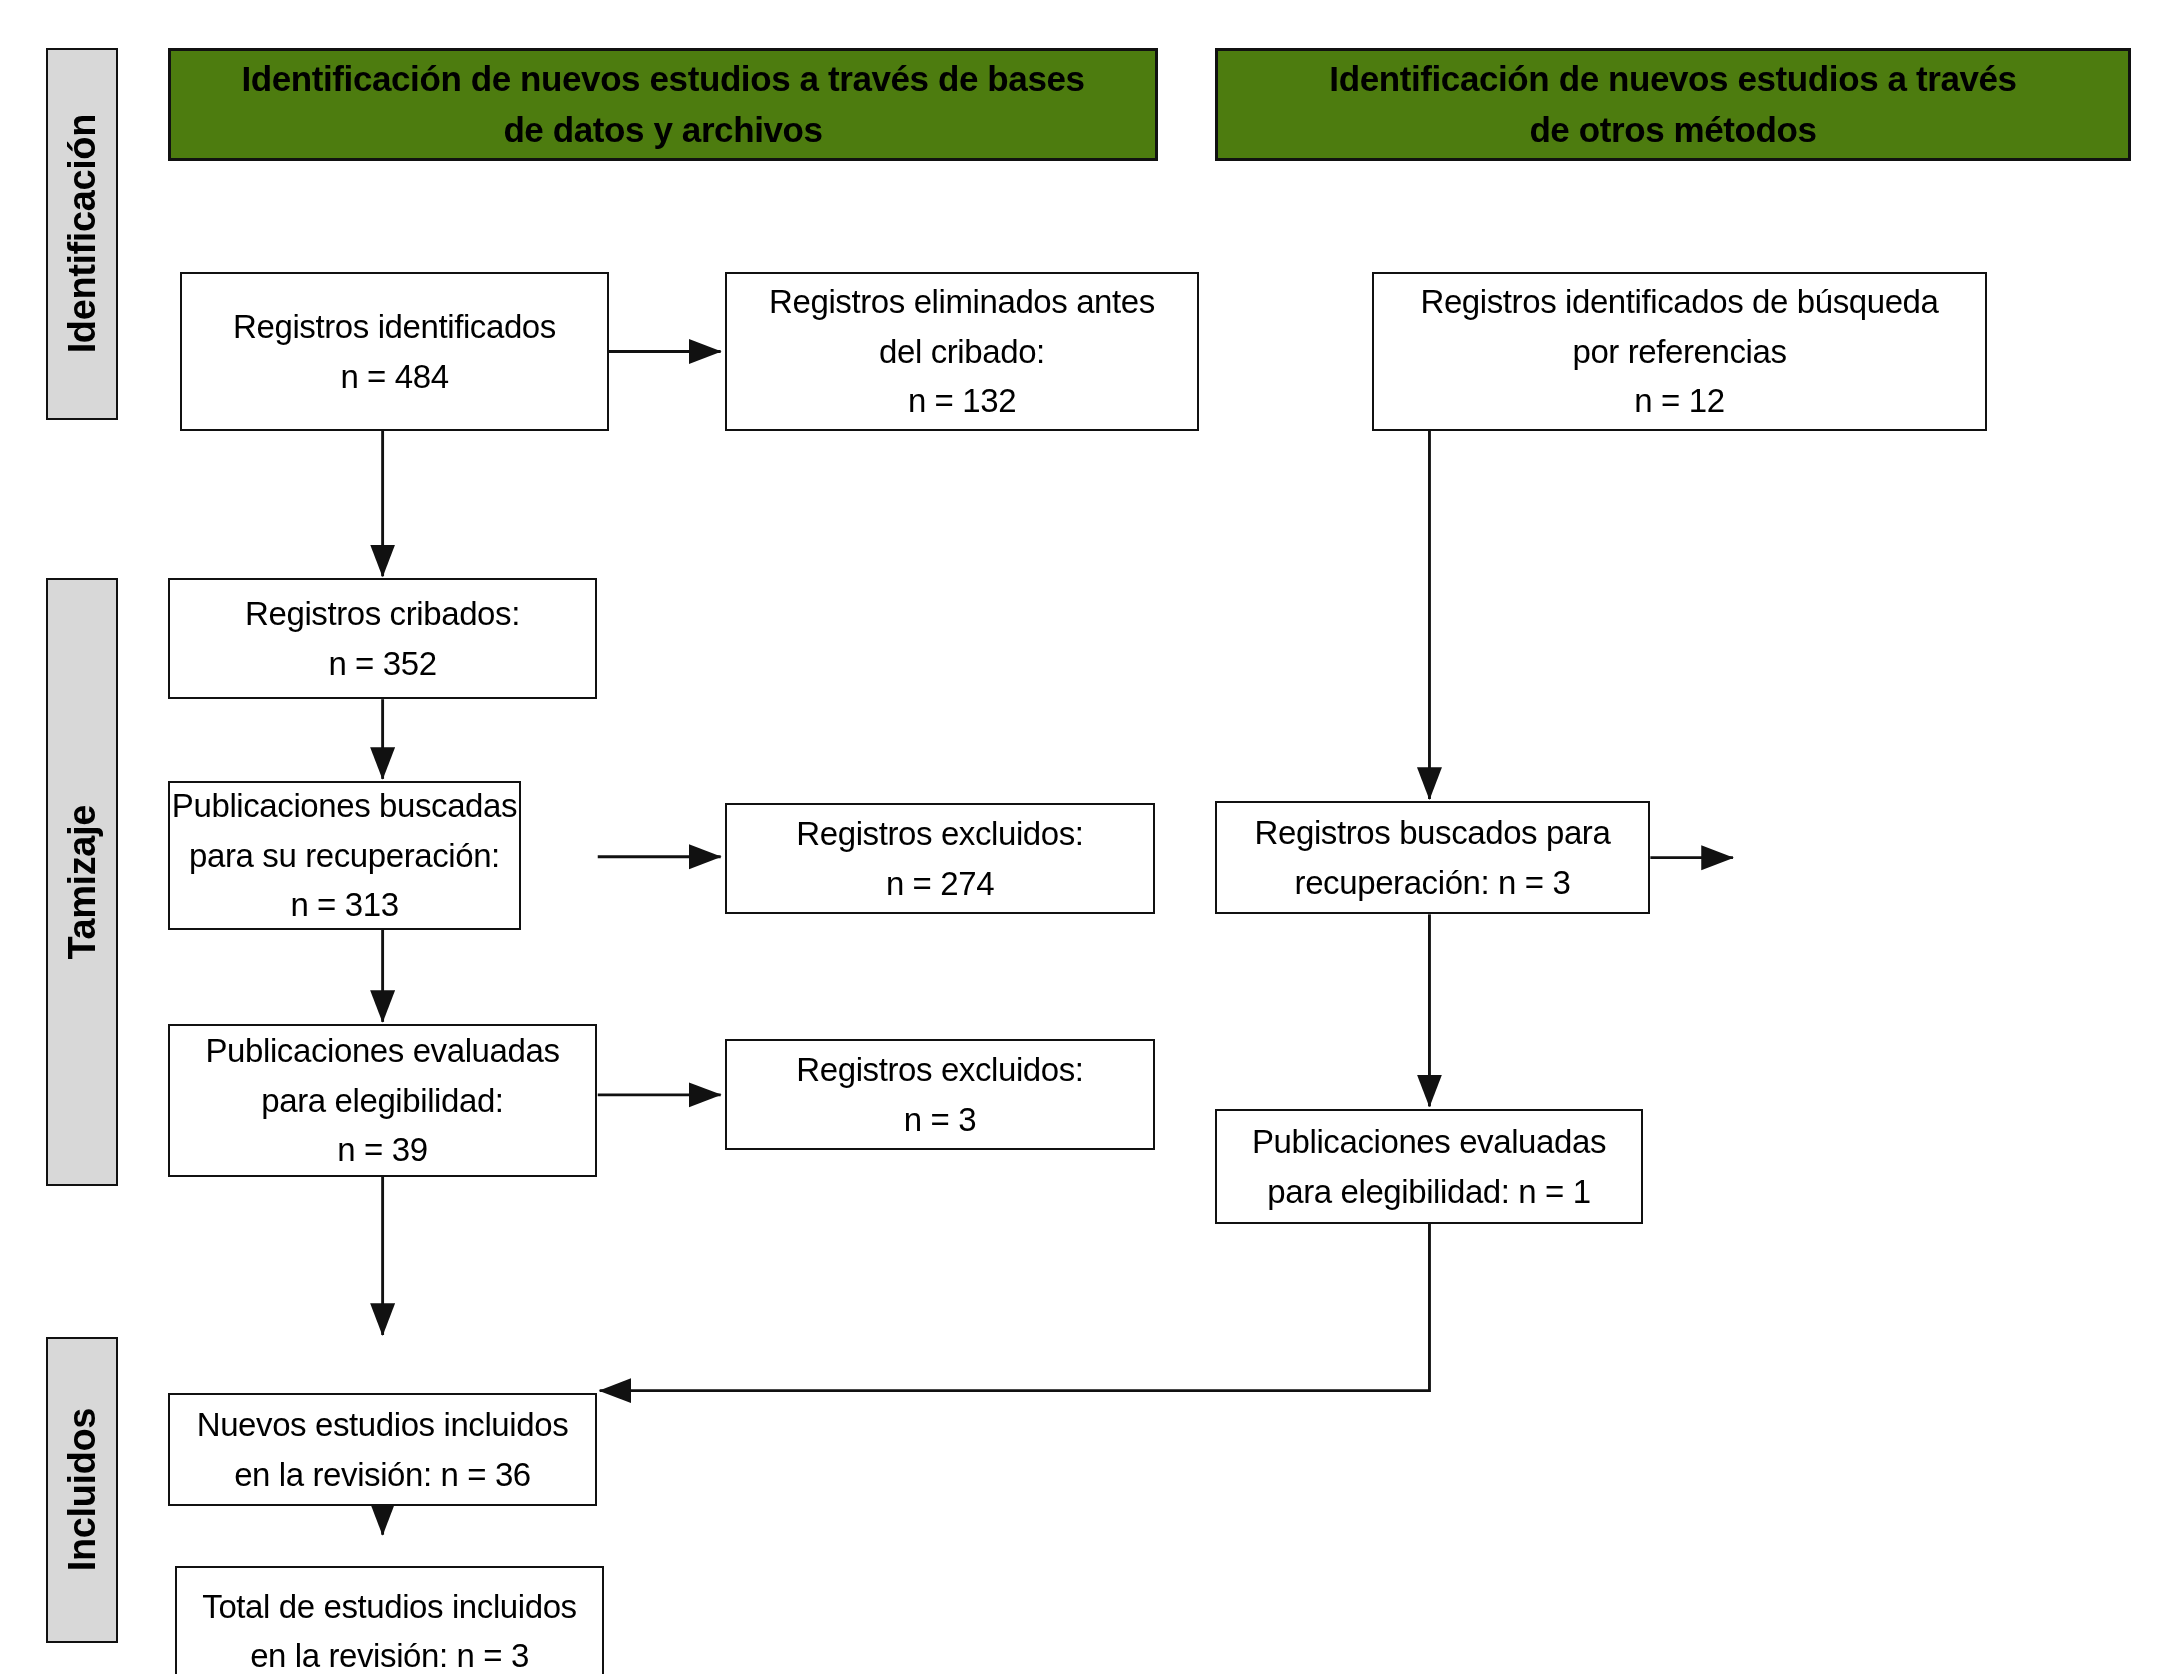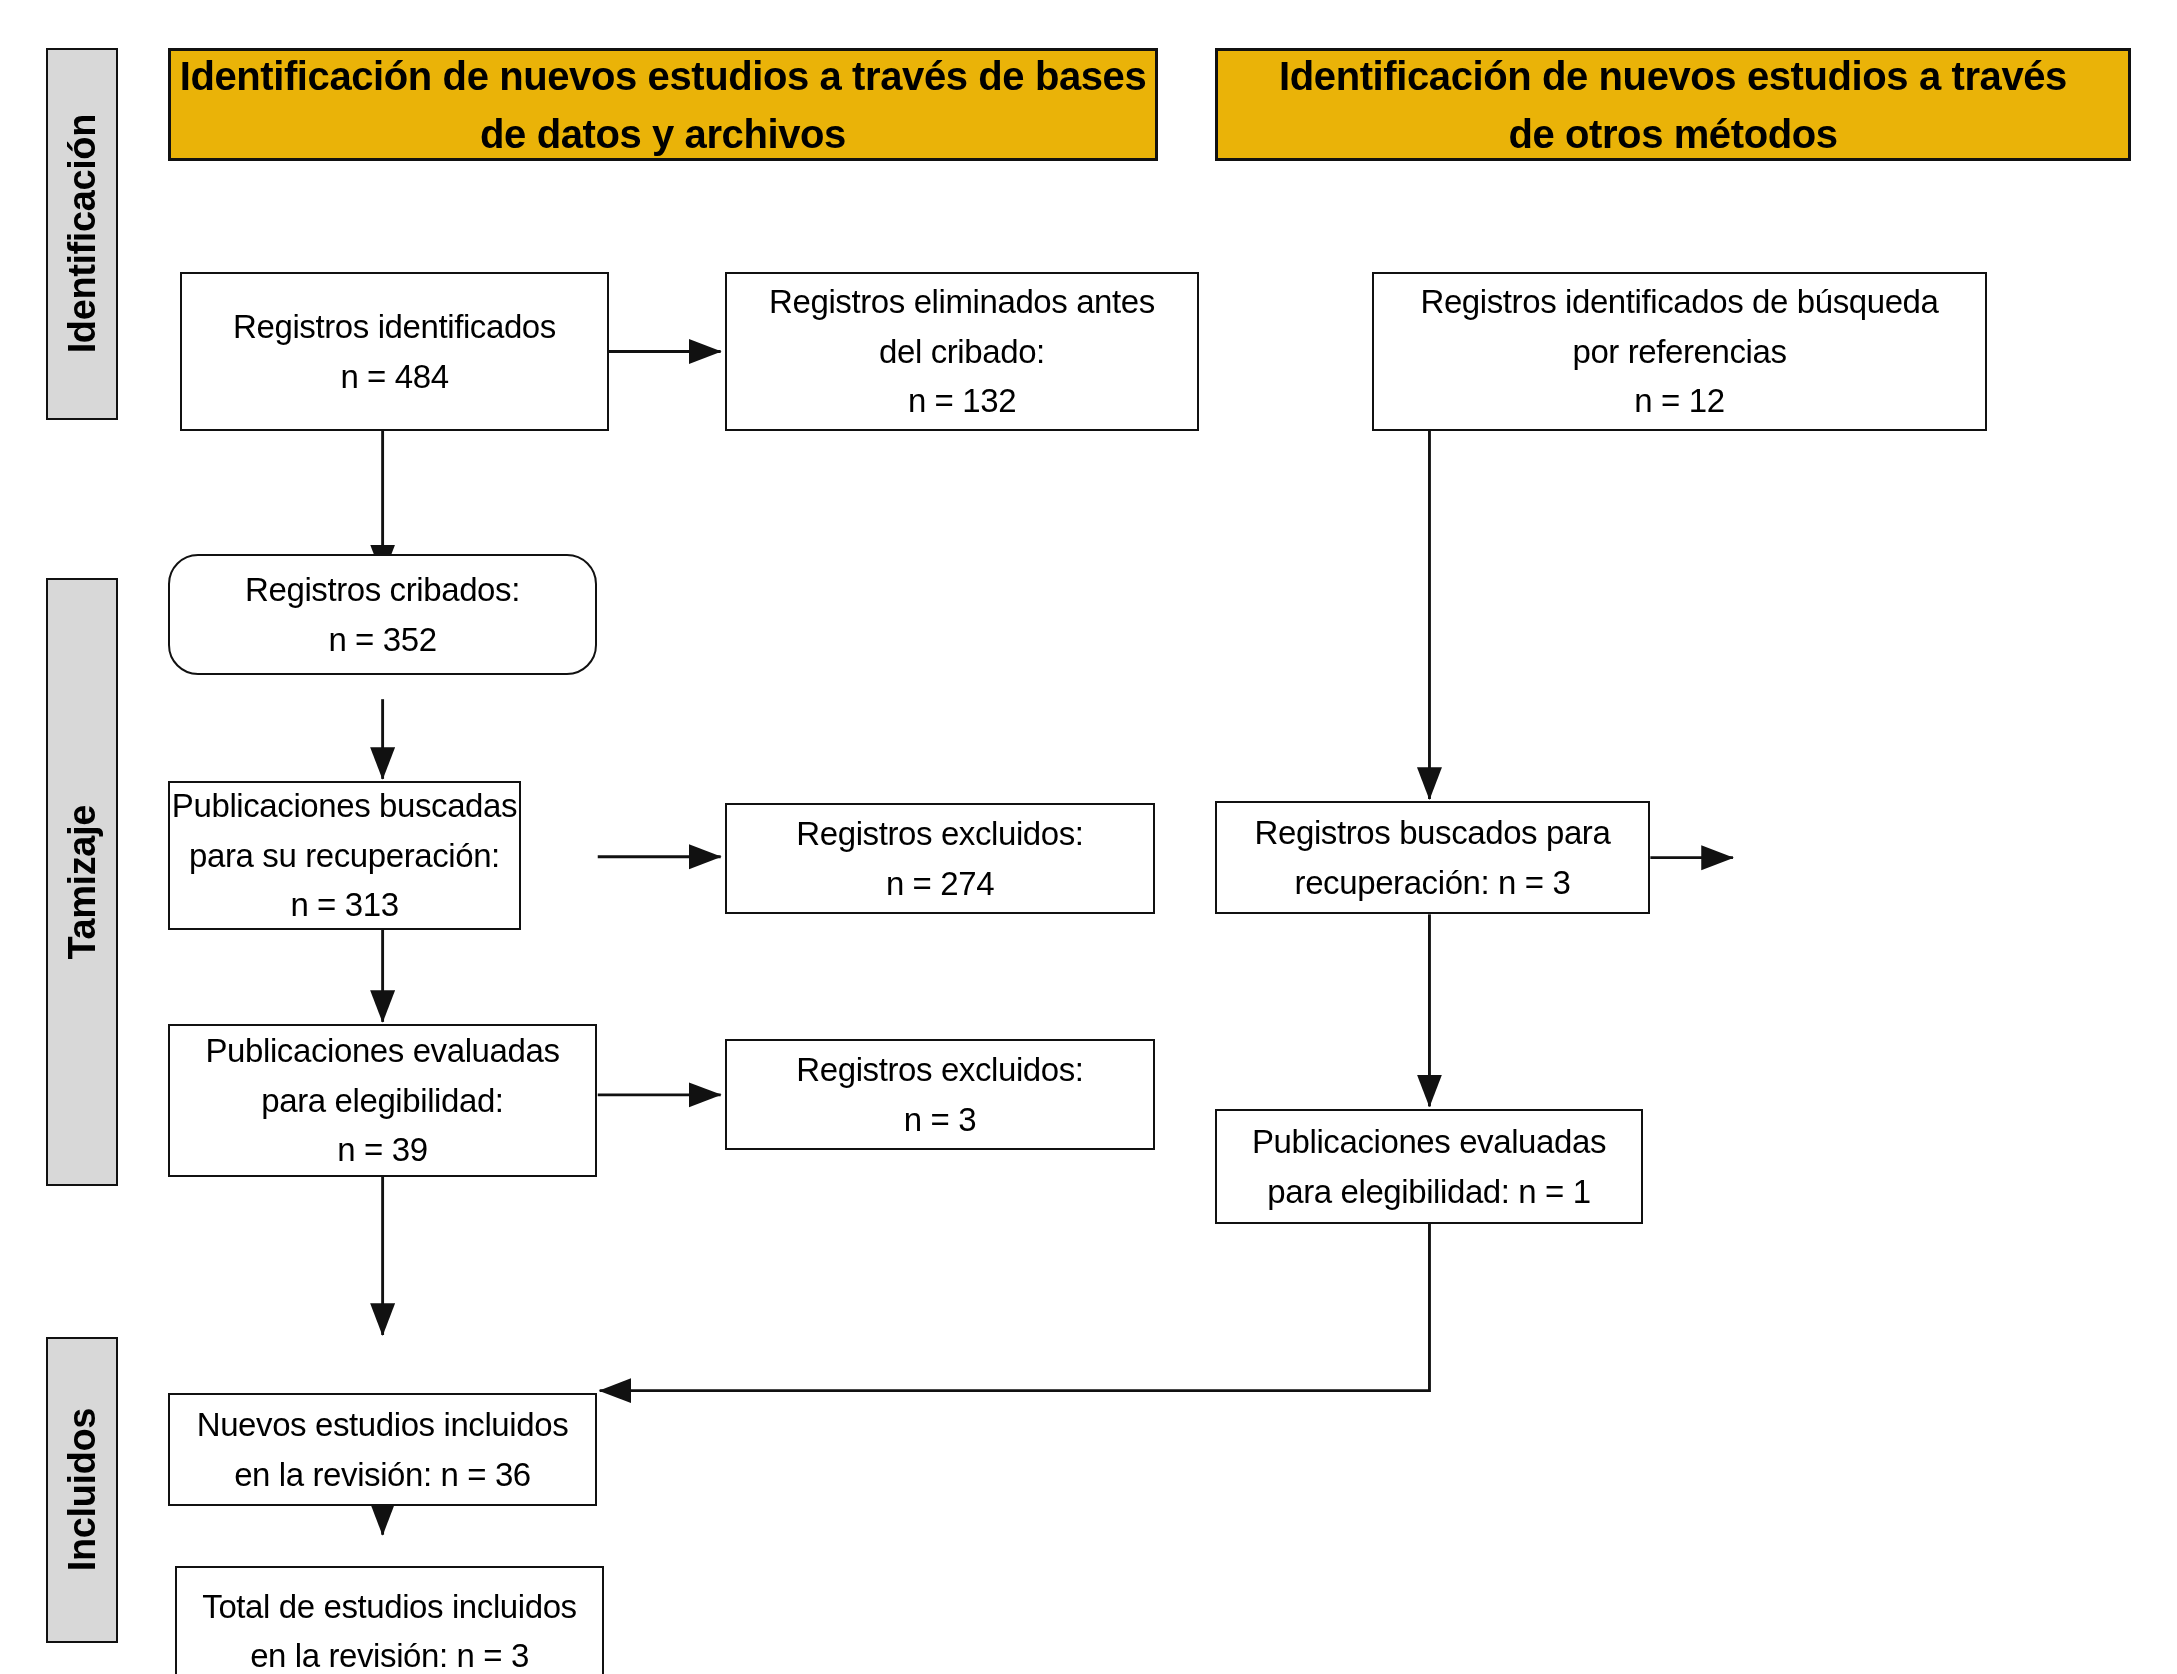--- a/index.html
+++ b/index.html
@@ -32,28 +32,28 @@
     text-align: center;
     font-size: 33px;
     line-height: 1.5;
     letter-spacing: -0.4px;
     color: #000000;
     white-space: pre;
     z-index: 2;
   }
   .header-box {
     position: absolute;
-    background: #eab308;
+    background: #4d7c0f;
     border: 3.8px solid #111111;
     box-sizing: border-box;
     display: flex;
     align-items: center;
     justify-content: center;
     text-align: center;
-    font-size: 40px;
+    font-size: 35px;
     font-weight: bold;
     line-height: 1.45;
     letter-spacing: -0.4px;
     color: #000000;
     white-space: pre;
     z-index: 2;
   }
   .stage-box {
     position: absolute;
     background: #d8d8d8;
@@ -77,21 +77,21 @@
   #hdr-left   { left: 168px;  top: 48px; width: 990px; height: 113px; }
   #hdr-right  { left: 1215px; top: 48px; width: 916px;  height: 113px; }
   
   #stage-identificacion { left: 46px; top: 48px;   width: 72px; height: 372px; }
   #stage-tamizaje       { left: 46px; top: 578px;  width: 72px; height: 608px; }
   #stage-incluidos      { left: 46px; top: 1337px; width: 72px; height: 306px; }
   
   #box-a1 { left: 180px;  top: 272px;  width: 429px; height: 159px; }
   #box-b1 { left: 725px;  top: 272px;  width: 474px; height: 159px; }
   #box-c1 { left: 1372px; top: 272px;  width: 615px; height: 159px; }
-  #box-a2 { left: 168px;  top: 554px;  width: 429px; height: 121px; border-radius: 30px; }
+  #box-a2 { left: 168px;  top: 578px;  width: 429px; height: 121px; }
   #box-a3 { left: 168px;  top: 781px;  width: 353px; height: 149px; }
   #box-b3 { left: 725px;  top: 803px;  width: 430px; height: 111px; }
   #box-c3 { left: 1215px; top: 801px;  width: 435px; height: 113px; }
   #box-d3 { left: 1738px; top: 801px;  width: 393px; height: 113px; }
   #box-a4 { left: 168px;  top: 1024px; width: 429px; height: 153px; }
   #box-b4 { left: 725px;  top: 1039px; width: 430px; height: 111px; }
   #box-c4 { left: 1215px; top: 1109px; width: 428px; height: 115px; }
   #box-a5 { left: 168px;  top: 1377px; width: 429px; height: 113px; margin-top: 16px; }
   #box-a6 { left: 168px;  top: 1566px; width: 429px; height: 130px; margin-left: 7px; }
 </style>

